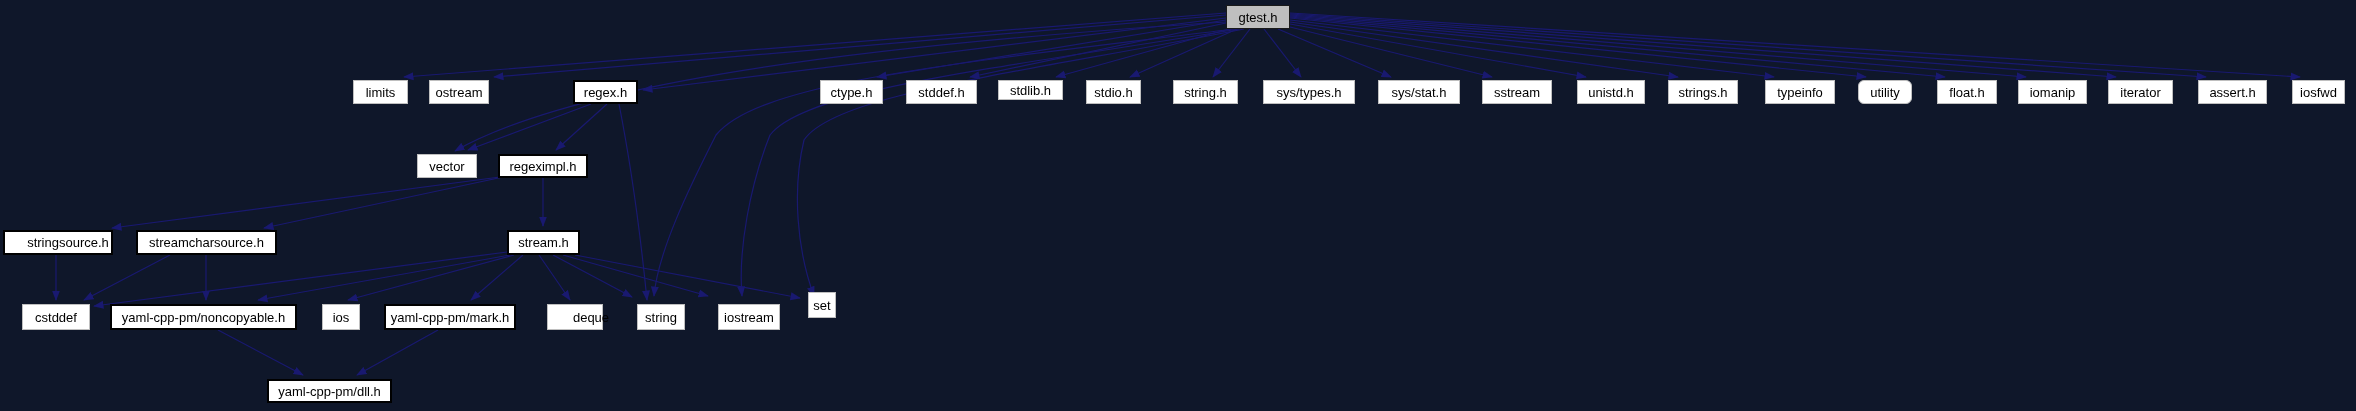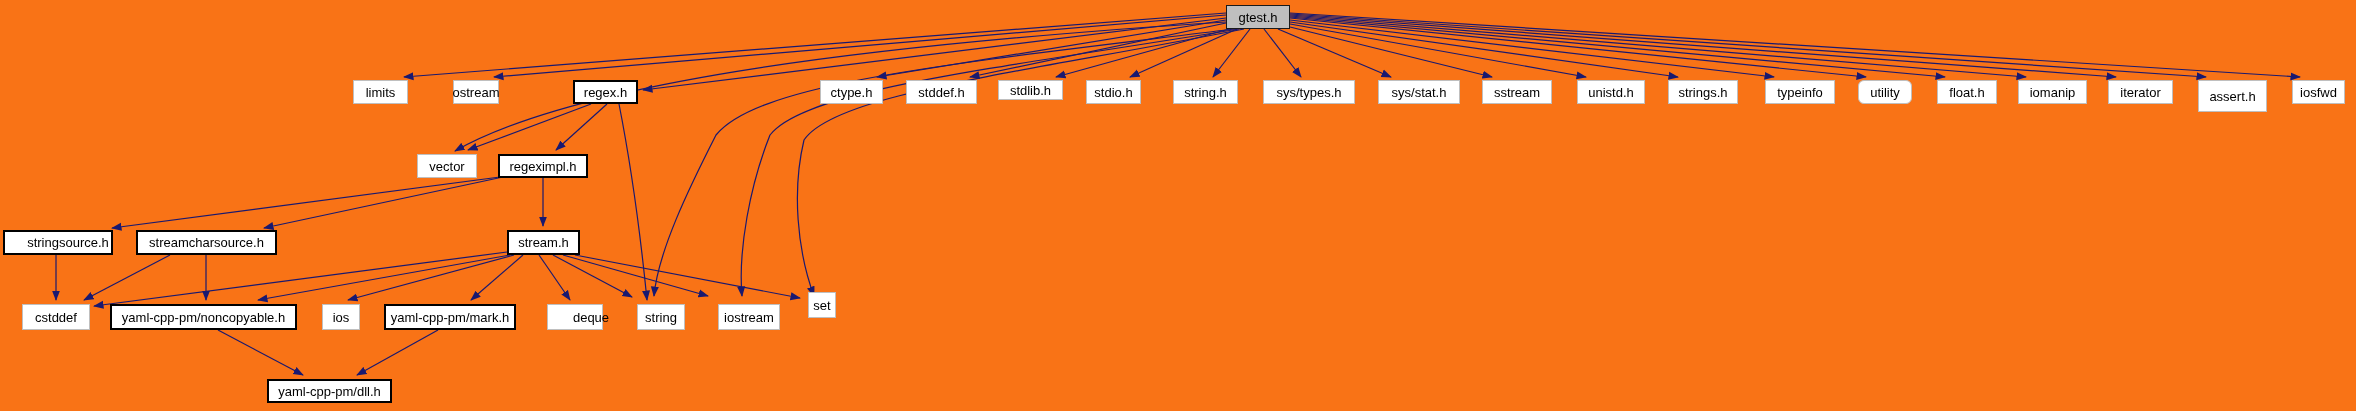--- a/index.html
+++ b/index.html
@@ -1,20 +1,20 @@
 <!DOCTYPE html>
 <html><head>
 <meta charset="utf-8">
 <style>
   html, body { margin: 0; padding: 0; background: #ffffff; }
   #canvas {
     position: relative;
     width: 2356px;
     height: 411px;
-    background: #f97316;
+    background: #0f172a;
     font-family: "Liberation Sans", "DejaVu Sans", sans-serif;
     overflow: hidden;
   }
   #edge-layer {
     position: absolute;
     left: 0; top: 0;
     pointer-events: none;
   }
   .node {
     position: absolute;
@@ -90,38 +90,38 @@
         <path d="M553,255 L632,297" class="edge" marker-end="url(#arrow)"></path>
         <path d="M563,255 L708,296" class="edge" marker-end="url(#arrow)"></path>
         <path d="M575,255 L800,298" class="edge" marker-end="url(#arrow)"></path>
         <path d="M218,330 L303,375" class="edge" marker-end="url(#arrow)"></path>
         <path d="M438,330 L357,375" class="edge" marker-end="url(#arrow)"></path>
       </g>
   </svg>
   <div id="nodes">
       <div class="node root" style="left: 1226px; top: 5px; width: 64px; height: 24px;">gtest.h</div>
       <div class="node system" style="left: 353px; top: 80px; width: 55px; height: 24px;">limits</div>
-      <div class="node system" style="left: 453px; top: 80px; width: 46px; height: 24px;">ostream</div>
+      <div class="node system" style="left: 429px; top: 80px; width: 60px; height: 24px;">ostream</div>
       <div class="node project" style="left: 573px; top: 80px; width: 65px; height: 24px;">regex.h</div>
       <div class="node system" style="left: 820px; top: 80px; width: 63px; height: 24px;">ctype.h</div>
       <div class="node system" style="left: 906px; top: 80px; width: 71px; height: 24px;">stddef.h</div>
       <div class="node system" style="left: 998px; top: 80px; width: 65px; height: 20px;">stdlib.h</div>
       <div class="node system" style="left: 1086px; top: 80px; width: 55px; height: 24px;">stdio.h</div>
       <div class="node system" style="left: 1173px; top: 80px; width: 65px; height: 24px;">string.h</div>
       <div class="node system" style="left: 1263px; top: 80px; width: 92px; height: 24px;">sys/types.h</div>
       <div class="node system" style="left: 1378px; top: 80px; width: 82px; height: 24px;">sys/stat.h</div>
       <div class="node system" style="left: 1482px; top: 80px; width: 70px; height: 24px;">sstream</div>
       <div class="node system" style="left: 1577px; top: 80px; width: 68px; height: 24px;">unistd.h</div>
       <div class="node system" style="left: 1668px; top: 80px; width: 70px; height: 24px;">strings.h</div>
       <div class="node system" style="left: 1765px; top: 80px; width: 70px; height: 24px;">typeinfo</div>
       <div class="node system" style="left: 1858px; top: 80px; width: 54px; height: 24px; border-radius: 6px;">utility</div>
       <div class="node system" style="left: 1937px; top: 80px; width: 60px; height: 24px;">float.h</div>
       <div class="node system" style="left: 2018px; top: 80px; width: 69px; height: 24px;">iomanip</div>
       <div class="node system" style="left: 2108px; top: 80px; width: 65px; height: 24px;">iterator</div>
-      <div class="node system" style="left: 2198px; top: 80px; width: 69px; height: 32px;">assert.h</div>
+      <div class="node system" style="left: 2198px; top: 80px; width: 69px; height: 24px;">assert.h</div>
       <div class="node system" style="left: 2292px; top: 80px; width: 53px; height: 24px;">iosfwd</div>
       <div class="node system" style="left: 417px; top: 154px; width: 60px; height: 24px;">vector</div>
       <div class="node project" style="left: 498px; top: 154px; width: 90px; height: 24px;">regeximpl.h</div>
       <div class="node project" style="left: 3px; top: 230px; width: 110px; height: 25px; padding-left: 20px;">stringsource.h</div>
       <div class="node project" style="left: 136px; top: 230px; width: 141px; height: 25px;">streamcharsource.h</div>
       <div class="node project" style="left: 507px; top: 230px; width: 73px; height: 25px;">stream.h</div>
       <div class="node system" style="left: 22px; top: 304px; width: 68px; height: 26px;">cstddef</div>
       <div class="node project" style="left: 110px; top: 304px; width: 187px; height: 26px;">yaml-cpp-pm/noncopyable.h</div>
       <div class="node system" style="left: 322px; top: 304px; width: 38px; height: 26px;">ios</div>
       <div class="node project" style="left: 384px; top: 304px; width: 132px; height: 26px;">yaml-cpp-pm/mark.h</div>

